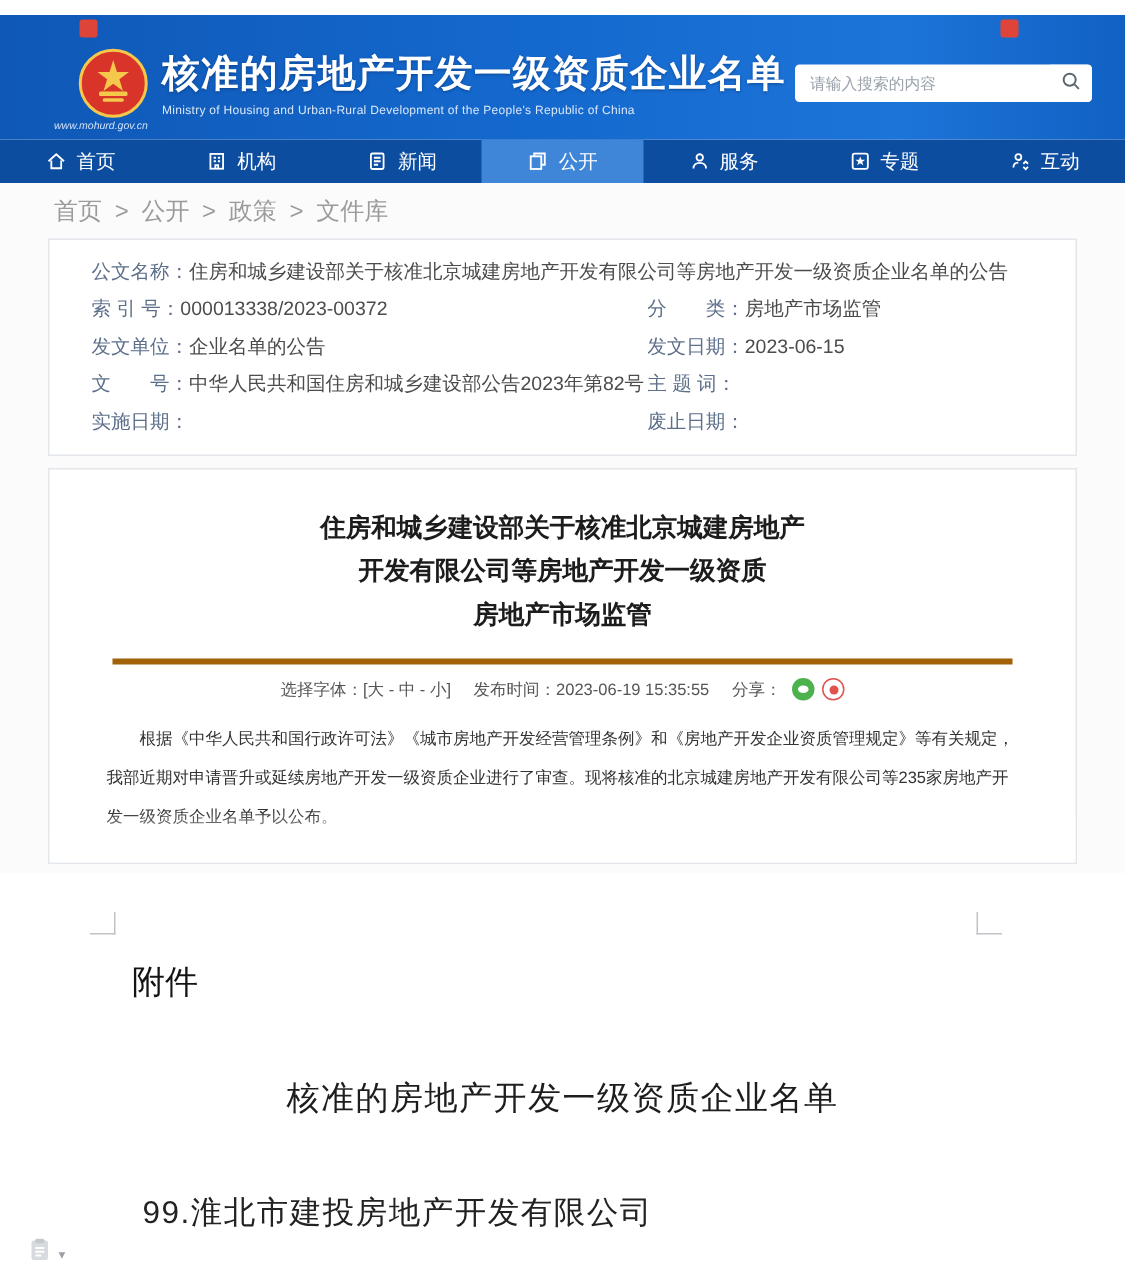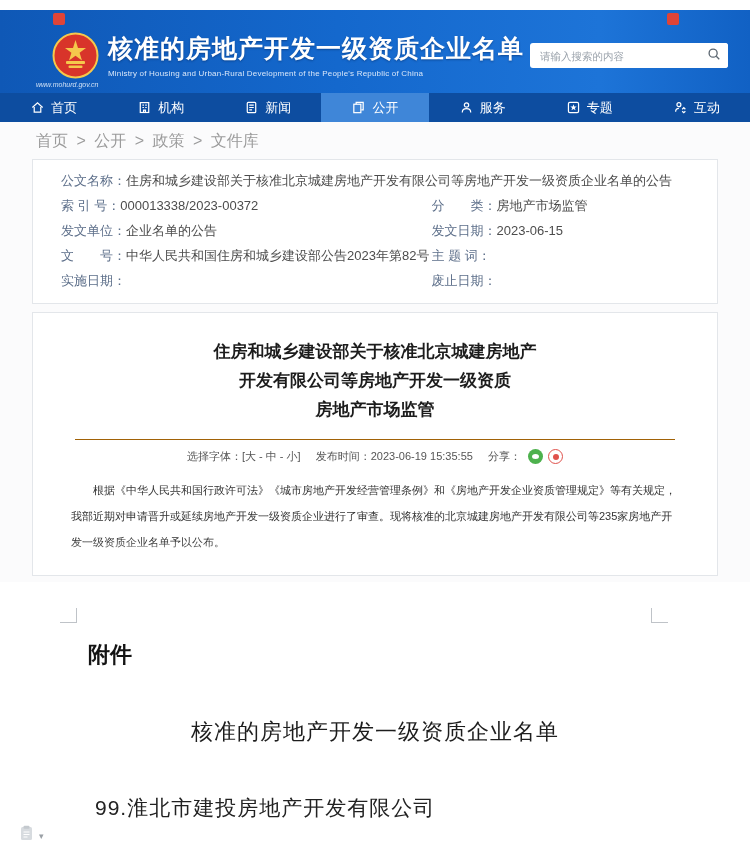--- a/index.html
+++ b/index.html
@@ -70,21 +70,21 @@
 
   
   .article-card {
     margin:8px 32px 0; background:#fff; border:1px solid #e3e6ea;
     padding:24px 24px 0; position:relative; height:264px; overflow:hidden;
   }
   .article-title {
     text-align:center; font-size:17px; font-weight:bold; color:#1c1c1c; line-height:1.72;
   }
   .article-meta {
-    border-top:1px solid #a16207; margin:14px 18px 0; padding-top:9px;
+    border-top:4px solid #a16207; margin:14px 18px 0; padding-top:9px;
     text-align:center; font-size:11px; color:#555;
   }
   .article-meta .seg { margin:0 12px 0 0; }
   .share-icons { display:inline-flex; align-items:center; gap:5px; vertical-align:middle; }
   .icon-circle { width:15px; height:15px; border-radius:50%; display:inline-flex; align-items:center; justify-content:center; cursor:pointer; }
   .icon-wechat { background:#4db14d; }
   .icon-wechat i { width:7px; height:5px; background:#fff; border-radius:50%; display:block; }
   .icon-weibo { background:#fff; border:1.5px solid #e0524c; }
   .icon-weibo i { width:6px; height:6px; background:#e0524c; border-radius:50%; display:block; }
   .article-body { margin:14px 14px 0; font-size:11px; color:#333; line-height:2.35; }
@@ -94,21 +94,21 @@
     background:linear-gradient(180deg, rgba(255,255,255,0), #ffffff 85%);
     pointer-events:none;
   }
 
   
   .doc-section { position:relative; background:#fff; height:287px; }
   .corner-mark { position:absolute; width:17px; height:15px; top:26px; }
   .corner-mark.left { left:60px; border-right:1px solid #bfc3c8; border-bottom:1px solid #bfc3c8; }
   .corner-mark.right { left:651px; border-left:1px solid #bfc3c8; border-bottom:1px solid #bfc3c8; }
   .attach-label {
-    position:absolute; left:57px; top:58px; font-size:22px; font-weight:bold; color:#141414;padding-left:31px;
+    position:absolute; left:57px; top:58px; font-size:22px; font-weight:normal; color:#141414;padding-left:31px;
   }
   .attach-title {
     position:absolute; left:0; width:100%; top:135px; text-align:center;
     font-family:"Liberation Serif", serif; font-size:22px; color:#1d1d1d; letter-spacing:1px;
   }
   .attach-entry {
     position:absolute; left:95px; top:212px;
     font-family:Liberation Sans, sans-serif; font-size:21px; color:#222; letter-spacing:1px;
   }
   .paste-widget { position:absolute; left:20px; top:243px; display:flex; align-items:center; gap:4px; cursor:pointer; }

